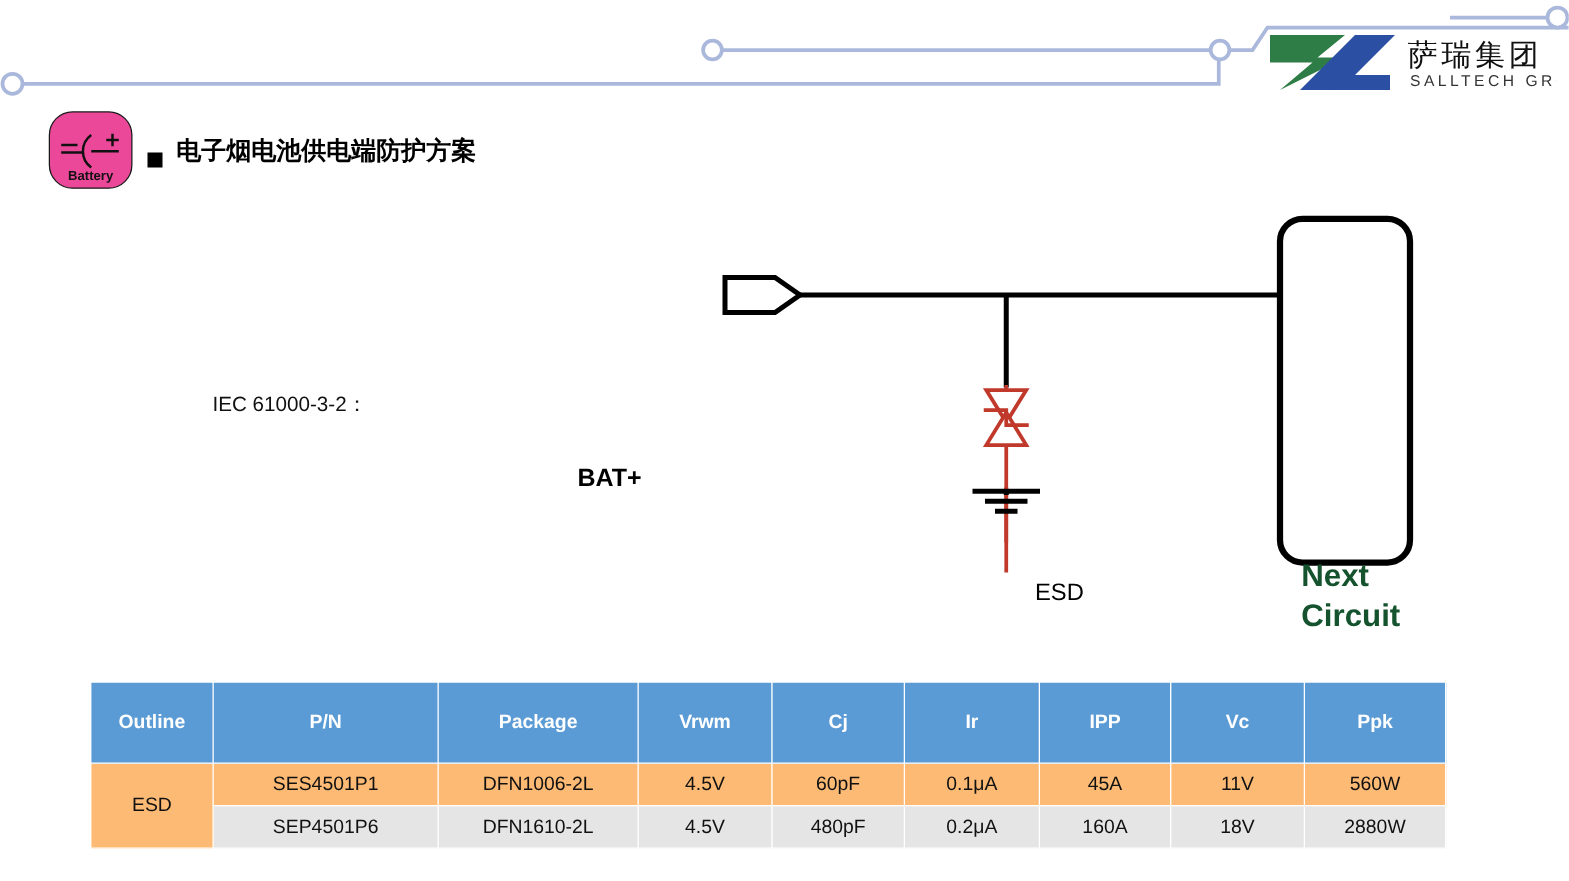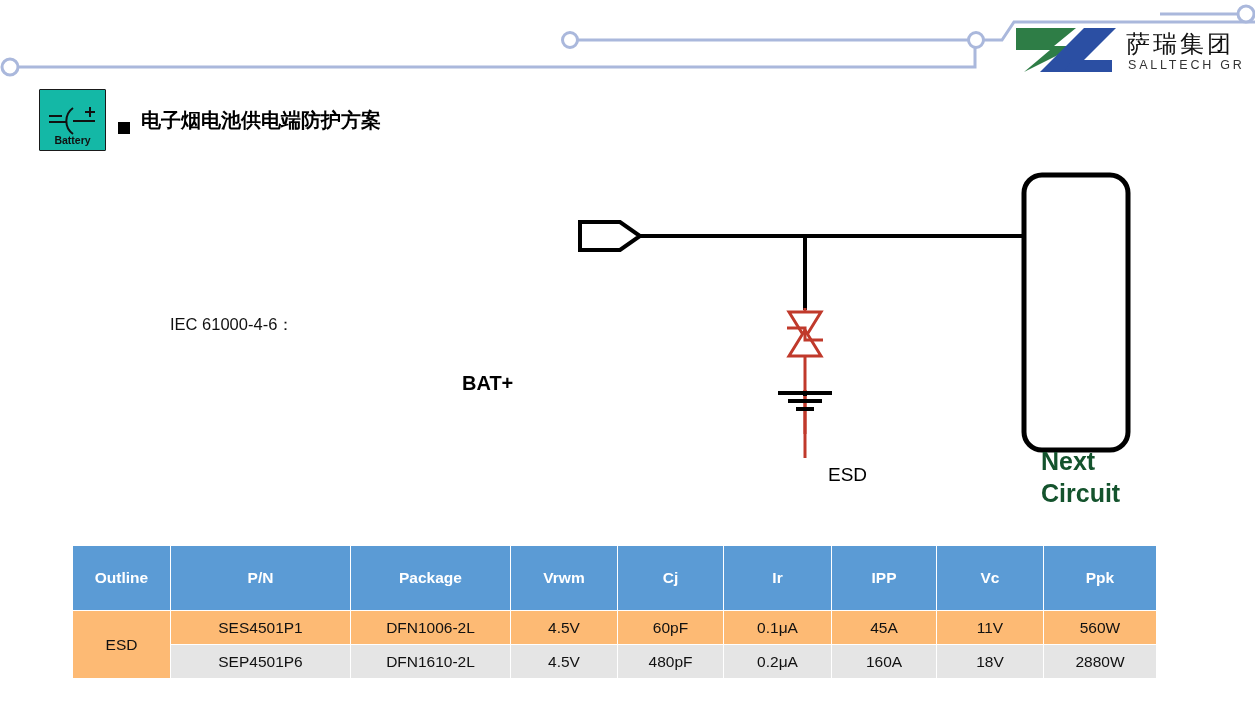--- a/index.html
+++ b/index.html
@@ -41,22 +41,22 @@
     left: 1010px; top: 22px;
     width: 235px; height: 52px;
   }
 
   
   #battery-icon-box {
     position: absolute;
     left: 39px; top: 89px;
     width: 65px; height: 60px;
     border: 1.4px solid #1a1a1a;
-    border-radius: 1px;
-    background: #14b8a6;
+    border-radius: 19px;
+    background: #ec4899;
   }
   #battery-icon-box svg { display: block; }
   #section-heading {
     position: absolute;
     left: 118px; top: 107px;
     display: flex;
     align-items: flex-end;
     gap: 11px;
     white-space: nowrap;
   }
@@ -205,21 +205,21 @@
 </div>
 
 <div id="section-heading">
   <span id="section-bullet"></span>
   <span id="section-heading-label">电子烟电池供电端防护方案</span>
 </div>
 
 <div id="circuit-area">
 
   <div id="iec-note">
-    <div>IEC 61000-4-6：</div>
+    <div>IEC 61000-3-2：</div>
   </div>
 
   <svg style="position:absolute;left:0;top:0;" viewBox="0 0 1255 370" width="1255" height="370">
 
     <path d="M 580 72 L 620 72 L 640 86 L 620 100 L 580 100 Z" fill="#ffffff" stroke="#000000" stroke-width="4" stroke-linejoin="miter"></path>
 
     <line x1="640" y1="86" x2="1024" y2="86" stroke="#000000" stroke-width="4"></line>
 
     <line x1="805" y1="86" x2="805" y2="160" stroke="#000000" stroke-width="4"></line>
 

